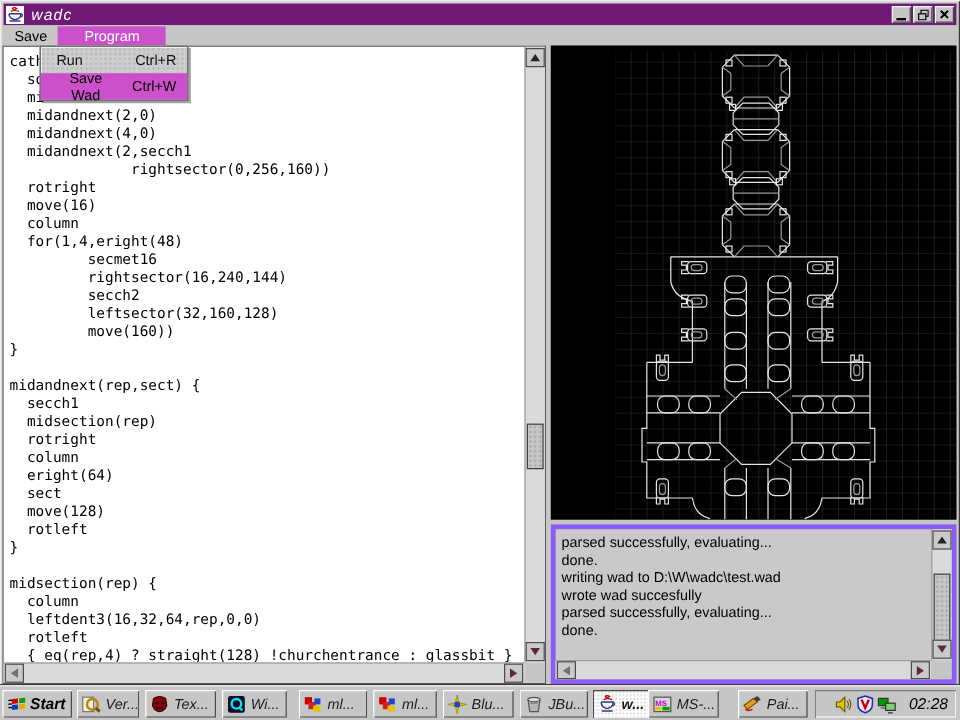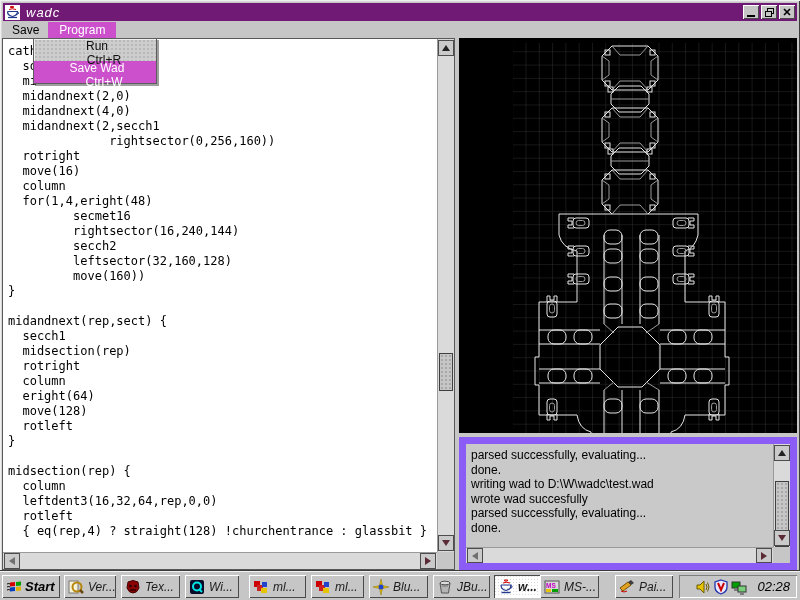--- a/index.html
+++ b/index.html
@@ -17,27 +17,27 @@
   .title-text{color:#fff;font-style:italic;font-size:13px;margin-left:6px;letter-spacing:1px;}
   .winbtns{margin-left:auto;display:flex;gap:2px;margin-right:2px;}
   .winbtn{width:16px;height:14px;background:#c6c6c6;display:flex;align-items:center;justify-content:center;
           box-shadow:inset 1px 1px 0 #fff, inset -1px -1px 0 #4a4a4a;font-size:9px;font-weight:bold;color:#000;}
   .g-min{width:8px;height:2px;background:#000;margin-top:8px;}
 
   
   .menubar{position:absolute;left:3px;top:21px;right:3px;height:17px;display:flex;align-items:center;
            font-size:12px;background:#c6c6c6;}
   .menu-file{padding:1px 9px;color:#000;}
-  .menu-program{padding:1px 11px;background:#cc4fcc;color:#fff;}
+  .menu-program{padding:1px 22px;background:#cc4fcc;color:#fff;}
   .dropdown{position:absolute;left:33px;top:38px;width:124px;z-index:30;background:#cdcdcd;
             border:1px solid #5d5d5d;box-shadow:2px 2px 0 rgba(40,40,40,.45), inset 1px 1px 0 #eee;
             background-image:radial-gradient(#b9b9b9 1px, transparent 1px);background-size:4px 4px;}
   .menu-item{height:22px;display:flex;align-items:center;justify-content:space-between;
-             padding:0 9px 0 13px;font-size:12px;color:#111;flex-direction:column;}
-  .menu-item.hl{background:#cc4fcc;color:#ffffff;}
+             padding:0 9px 0 13px;font-size:12px;color:#111;}
+  .menu-item.hl{background:#cc4fcc;color:#000000;text-align:center;}
   .accel{margin-left:14px;}
 
   
   .editor-wrap{position:absolute;left:2px;top:38px;width:453px;height:532px;border:1px solid #585858;background:#fff;}
   .code{position:absolute;left:0;top:0;right:17px;bottom:17px;overflow:hidden;padding:5px 0 0 5px;
         font-family:"DejaVu Sans Mono","Liberation Mono",monospace;font-size:12px;line-height:15px;color:#000;}
   .code-line{white-space:pre;min-height:15px;}
 
   .vscroll{position:absolute;top:0;right:0;bottom:17px;width:17px;background:#dadada;border-left:1px solid #9a9a9a;}
   .hscroll{position:absolute;left:0;right:17px;bottom:0;height:17px;background:#dadada;border-top:1px solid #9a9a9a;}
@@ -48,21 +48,21 @@
   .tri-dn{width:0;height:0;border-left:4px solid transparent;border-right:4px solid transparent;border-top:6px solid #5a2a35;}
   .tri-lf{width:0;height:0;border-top:4px solid transparent;border-bottom:4px solid transparent;border-right:6px solid #707070;}
   .tri-rt{width:0;height:0;border-top:4px solid transparent;border-bottom:4px solid transparent;border-left:6px solid #5a2a35;}
   .thumb{background:#c6c6c6;border:1px solid #3f3f3f;
          background-image:radial-gradient(#a8a8a8 1px, transparent 1px);background-size:4px 4px;}
 
   
   .canvas{position:absolute;left:459px;top:38px;width:338px;height:395px;background:#000;}
 
   
-  .log-wrap{position:absolute;left:459px;top:437px;width:338px;height:133px;border:7px solid #8b5cf6;background:#c9c9c9;}
+  .log-wrap{position:absolute;left:459px;top:437px;width:338px;height:133px;border:4px solid #8b5cf6;background:#c9c9c9;}
   .log-text{position:absolute;left:0;top:0;right:17px;bottom:16px;padding:4px 0 0 5px;font-size:12px;
             line-height:14.5px;color:#000;overflow:hidden;}
   .log-line{white-space:pre;min-height:14.5px;}
   .log-v{position:absolute;top:0;right:0;bottom:16px;width:17px;background:#dadada;border-left:1px solid #9a9a9a;}
   .log-h{position:absolute;left:0;right:17px;bottom:0;height:16px;background:#dadada;border-top:1px solid #9a9a9a;}
 
   
   .taskbar{position:absolute;left:0;bottom:0;width:800px;height:29px;background:#c6c6c6;
            border-top:1px solid #f2f2f2;box-shadow:0 -1px 0 #3a3a3a;}
   .tbtn{position:absolute;top:3px;height:23px;background:#c6c6c6;display:flex;align-items:center;
@@ -151,20 +151,21 @@
           <div class="code-line">         leftsector(32,160,128)</div>
           <div class="code-line">         move(160))</div>
           <div class="code-line">}</div>
           <div class="code-line"></div>
           <div class="code-line">midandnext(rep,sect) {</div>
           <div class="code-line">  secch1</div>
           <div class="code-line">  midsection(rep)</div>
           <div class="code-line">  rotright</div>
           <div class="code-line">  column</div>
           <div class="code-line">  eright(64)</div>
+          <div class="code-line">  sect</div>
           <div class="code-line">  move(128)</div>
           <div class="code-line">  rotleft</div>
           <div class="code-line">}</div>
           <div class="code-line"></div>
           <div class="code-line">midsection(rep) {</div>
           <div class="code-line">  column</div>
           <div class="code-line">  leftdent3(16,32,64,rep,0,0)</div>
           <div class="code-line">  rotleft</div>
           <div class="code-line">  { eq(rep,4) ? straight(128) !churchentrance : glassbit }</div>
         </div>

